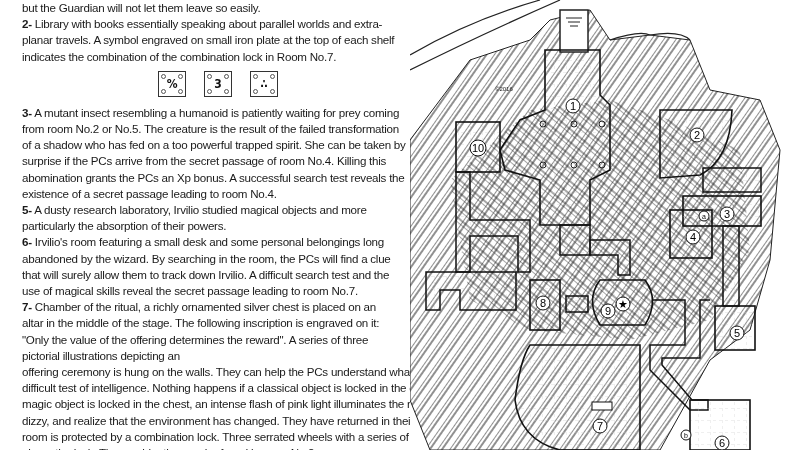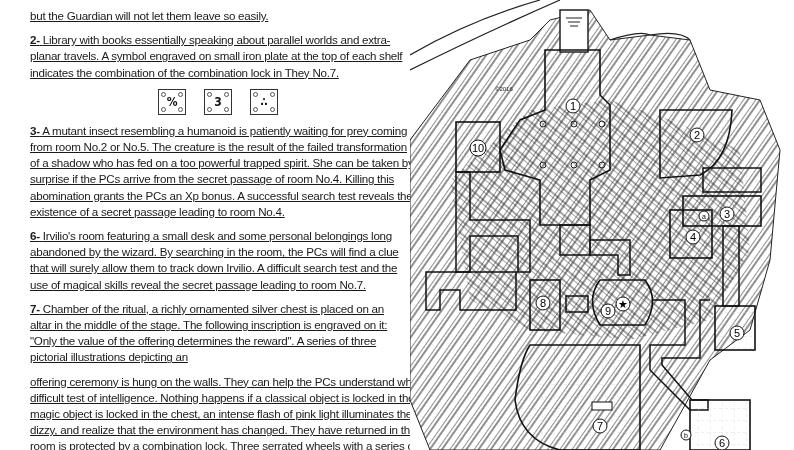--- a/index.html
+++ b/index.html
@@ -1,34 +1,34 @@
 <!DOCTYPE html>
 <html><head>
 <meta charset="utf-8">
 <style>
   html,body{margin:0;padding:0;background:#ffffff;}
   body{width:794px;height:450px;overflow:hidden;position:relative;font-family:"Liberation Sans",sans-serif;}
   .text-col{position:absolute;left:22px;top:0;width:540px;color:#1a1a1a;font-size:11.6px;line-height:16.2px;letter-spacing:-0.25px;font-stretch:condensed;}
-  .para{margin:8px;text-decoration:underline;}
+  .para{margin:0;}
   .para .num{font-weight:bold;}
   .narrow{width:388px;}
   .mid{width:378px;}
   .symbols{display:flex;gap:18px;margin:6px 0 8px 136px;}
   .sym{width:26px;height:24px;border:1.5px solid #333;position:relative;background:#fff;display:flex;align-items:center;justify-content:center;font-family:"DejaVu Sans",sans-serif;font-weight:bold;font-size:12px;color:#111;}
   .sym .dot{position:absolute;width:3px;height:3px;border:1px solid #555;border-radius:50%;}
   .sym .d1{top:2px;left:2px}.sym .d2{top:2px;right:2px}.sym .d3{bottom:2px;left:2px}.sym .d4{bottom:2px;right:2px}
   .map{position:absolute;left:410px;top:0;width:384px;height:450px;}
   .room-label{font-family:"Liberation Sans",sans-serif;font-size:11px;}
 </style>
 </head>
 <body>
 
 <div class="text-col">
   <p class="para narrow">but the Guardian will not let them leave so easily.</p>
-  <p class="para narrow"><span class="num">2-</span> <span>Library with books essentially speaking about parallel worlds and extra-planar travels. A symbol engraved on small iron plate at the top of each shelf indicates the combination of the combination lock in They No.7.</span></p>
+  <p class="para narrow"><span class="num">2-</span> <span>Library with books essentially speaking about parallel worlds and extra-planar travels. A symbol engraved on small iron plate at the top of each shelf indicates the combination of the combination lock in Room No.7.</span></p>
 
   <div class="symbols">
     <div class="sym">
         <span class="dot d1"></span>
         <span class="dot d2"></span>
         <span class="dot d3"></span>
         <span class="dot d4"></span>
         <span>%</span>
       </div>
     <div class="sym">
@@ -41,20 +41,21 @@
     <div class="sym">
         <span class="dot d1"></span>
         <span class="dot d2"></span>
         <span class="dot d3"></span>
         <span class="dot d4"></span>
         <span>∴</span>
       </div>
   </div>
 
   <p class="para narrow"><span class="num">3-</span> <span>A mutant insect resembling a humanoid is patiently waiting for prey coming from room No.2 or No.5. The creature is the result of the failed transformation of a shadow who has fed on a too powerful trapped spirit. She can be taken by surprise if the PCs arrive from the secret passage of room No.4. Killing this abomination grants the PCs an Xp bonus. A successful search test reveals the existence of a secret passage leading to room No.4.</span></p>
+  <p class="para narrow"><span class="num">5-</span> <span>A dusty research laboratory, Irvilio studied magical objects and more particularly the absorption of their powers.</span></p>
   <p class="para narrow"><span class="num">6-</span> <span>Irvilio's room featuring a small desk and some personal belongings long abandoned by the wizard. By searching in the room, the PCs will find a clue that will surely allow them to track down Irvilio. A difficult search test and the use of magical skills reveal the secret passage leading to room No.7.</span></p>
   <p class="para mid"><span class="num">7-</span> <span>Chamber of the ritual, a richly ornamented silver chest is placed on an altar in the middle of the stage. The following inscription is engraved on it: "Only the value of the offering determines the reward". A series of three pictorial illustrations depicting an</span></p>
   <p class="para" style="width:540px">offering ceremony is hung on the walls. They can help the PCs understand what they need to do on a very difficult test of intelligence. Nothing happens if a classical object is locked in the chest. On the other hand, if a magic object is locked in the chest, an intense flash of pink light illuminates the room. The PCs feel slightly dizzy, and realize that the environment has changed. They have returned in their original plane. Access to this room is protected by a combination lock. Three serrated wheels with a series of five symbols are located above the lock. The combination can be found in room No.2.</p>
 </div>
 
 <svg class="map" viewBox="0 0 384 450" xmlns="http://www.w3.org/2000/svg">
   <defs>
     <pattern id="grid" width="12" height="12" patternUnits="userSpaceOnUse">
       <path d="M12 0 L0 0 0 12" fill="none" stroke="#c8c8c8" stroke-width="0.6" stroke-dasharray="3 3"></path>
     </pattern>

